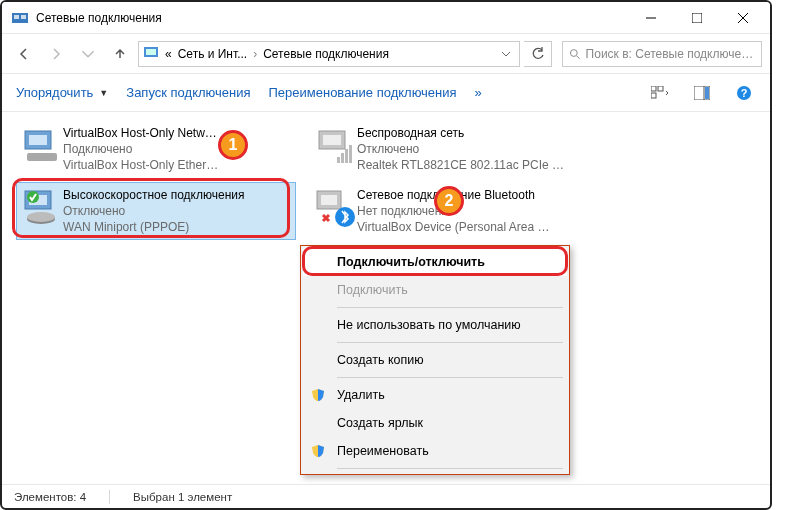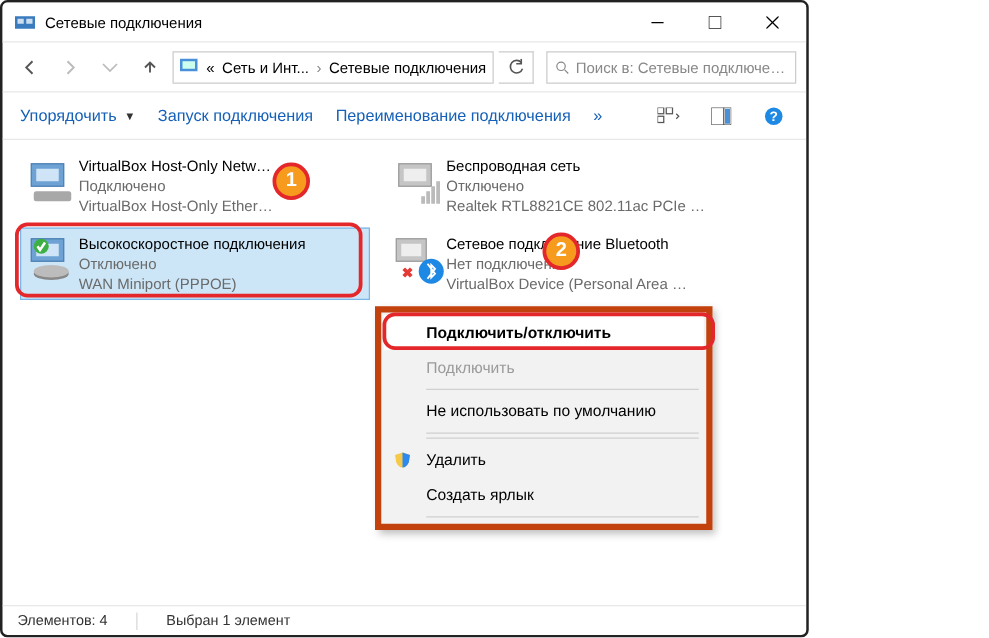--- a/index.html
+++ b/index.html
@@ -1,17 +1,17 @@
 <!DOCTYPE html>
 <html><head>
 <meta charset="utf-8">
 <style>
 * { box-sizing: border-box; margin: 0; padding: 0; font-family: "Segoe UI", Tahoma, sans-serif; }
 body { background: #fff; }
-.outer { width: 647px; height: 510px; border: 2px solid #222; border-radius: 6px; position: relative; overflow: hidden; background: #fff; }
+.outer { width: 772px; height: 510px; border: 2px solid #222; border-radius: 6px; position: relative; overflow: hidden; background: #fff; }
 .window { width: 100%; height: 100%; display: flex; flex-direction: column; }
 
 .titlebar { height: 32px; background: #fff; display: flex; align-items: center; padding: 0 4px; border-bottom: 1px solid #e8e8e8; }
 .titlebar .icon { width: 16px; height: 16px; margin: 0 8px 0 6px; }
 .titlebar .title { font-size: 12px; color: #000; flex: 1; }
 .winbtns { display: flex; height: 100%; }
 .winbtn { width: 46px; display: flex; align-items: center; justify-content: center; color: #000; }
 .winbtn svg { width: 10px; height: 10px; }
 
 .navbar { height: 40px; display: flex; align-items: center; padding: 0 8px; border-bottom: 1px solid #e8e8e8; gap: 4px; }
@@ -36,21 +36,21 @@
 .netitem { display: flex; gap: 0; padding: 4px; border: 1px solid transparent; position: relative; height: 58px; }
 .netitem.selected { background: #cde6f7; border: 1px solid #7ab6e8; }
 .neticon { width: 42px; height: 42px; flex-shrink: 0; position: relative; }
 .netinfo { min-width: 0; font-size: 12px; line-height: 1.35; overflow: hidden; }
 .netinfo .ln1 { color: #000; white-space: nowrap; overflow: hidden; text-overflow: ellipsis; }
 .netinfo .ln2, .netinfo .ln3 { color: #6a6a6a; white-space: nowrap; overflow: hidden; text-overflow: ellipsis; }
 
 .highlight-red { position: absolute; border: 3px solid #e3272a; border-radius: 10px; pointer-events: none; }
 .callout { position: absolute; width: 30px; height: 30px; border-radius: 50%; background: #f79b1e; border: 3px solid #e3272a; color: #fff; font-weight: bold; font-size: 16px; display: flex; align-items: center; justify-content: center; pointer-events:none; }
 
-.ctxmenu { position: absolute; left: 298px; top: 243px; width: 270px; background: #f2f2f2; border: 5px solid #c2410c; box-shadow: 3px 3px 6px rgba(0,0,0,.25); font-size: 12.5px; padding: 2px; }
+.ctxmenu { position: absolute; left: 298px; top: 243px; width: 270px; background: #f2f2f2; border: 1px solid #c2410c; box-shadow: 3px 3px 6px rgba(0,0,0,.25); font-size: 12.5px; padding: 2px; }
 .ctxitem { height: 28px; display: flex; align-items: center; padding: 0 14px 0 34px; position: relative; color: #000; }
 .ctxitem.disabled { color: #9a9a9a; }
 .ctxitem.bold { font-weight: bold; }
 .ctxitem.hl { background: #fff; }
 .ctxsep { height: 1px; background: #d0d0d0; margin: 3px 4px 3px 34px; }
 .ctxshield { position: absolute; left: 8px; width: 14px; height: 14px; }
 .statusbar { height: 24px; border-top: 1px solid #e8e8e8; display: flex; align-items: center; padding: 0 12px; font-size: 11.5px; color: #333; gap: 15px; }
 .statsep { width: 1px; height: 14px; background: #d8d8d8; margin: 0 8px; }
 </style>
 </head>
@@ -239,29 +239,37 @@
   <div class="callout" style="left:432px; top:74px;">2</div>
 </div>
 
 <div class="ctxmenu">
   <div class="ctxitem bold hl">Подключить/отключить</div>
   <div class="highlight-red" style="left:1px; top:0px; width:266px; height:30px;"></div>
   <div class="ctxitem disabled">Подключить</div>
   <div class="ctxsep"></div>
   <div class="ctxitem">Не использовать по умолчанию</div>
   <div class="ctxsep"></div>
+  <div class="ctxitem">Создать копию</div>
   <div class="ctxsep"></div>
   <div class="ctxitem">
           <span class="ctxshield"><svg viewBox="0 0 14 14">
               <path d="M7 1 L13 3 L12 9 Q10 13 7 13 Q4 13 2 9 L1 3 Z" fill="#f7c948"></path>
               <path d="M7 1 L7 13 Q10 13 12 9 L13 3 Z" fill="#2d89ef"></path>
             </svg></span>
           <span>Удалить</span>
         </div>
   <div class="ctxitem">Создать ярлык</div>
+  <div class="ctxitem">
+          <span class="ctxshield"><svg viewBox="0 0 14 14">
+              <path d="M7 1 L13 3 L12 9 Q10 13 7 13 Q4 13 2 9 L1 3 Z" fill="#f7c948"></path>
+              <path d="M7 1 L7 13 Q10 13 12 9 L13 3 Z" fill="#2d89ef"></path>
+            </svg></span>
+          <span>Переименовать</span>
+        </div>
   <div class="ctxsep"></div>
 </div>
 
 <div class="statusbar">
   <span>Элементов: 4</span>
   <span class="statsep"></span>
   <span>Выбран 1 элемент</span>
 </div>
 
 </div>

